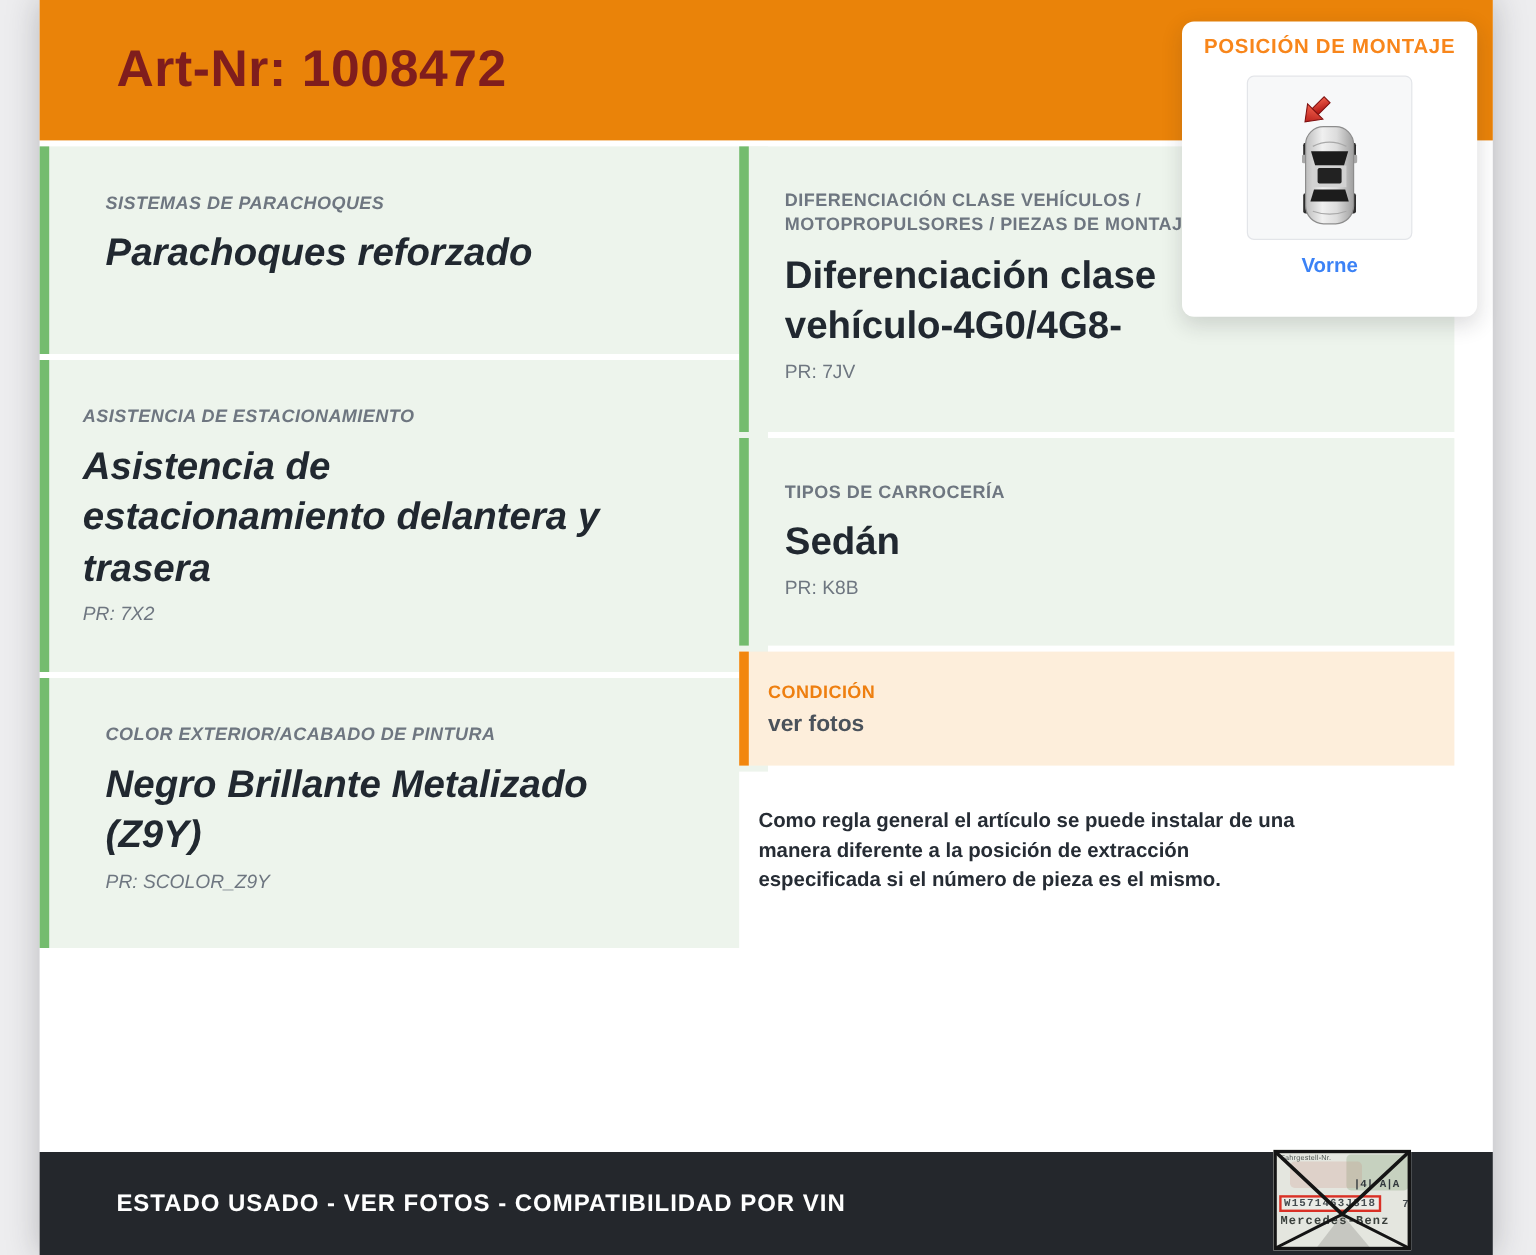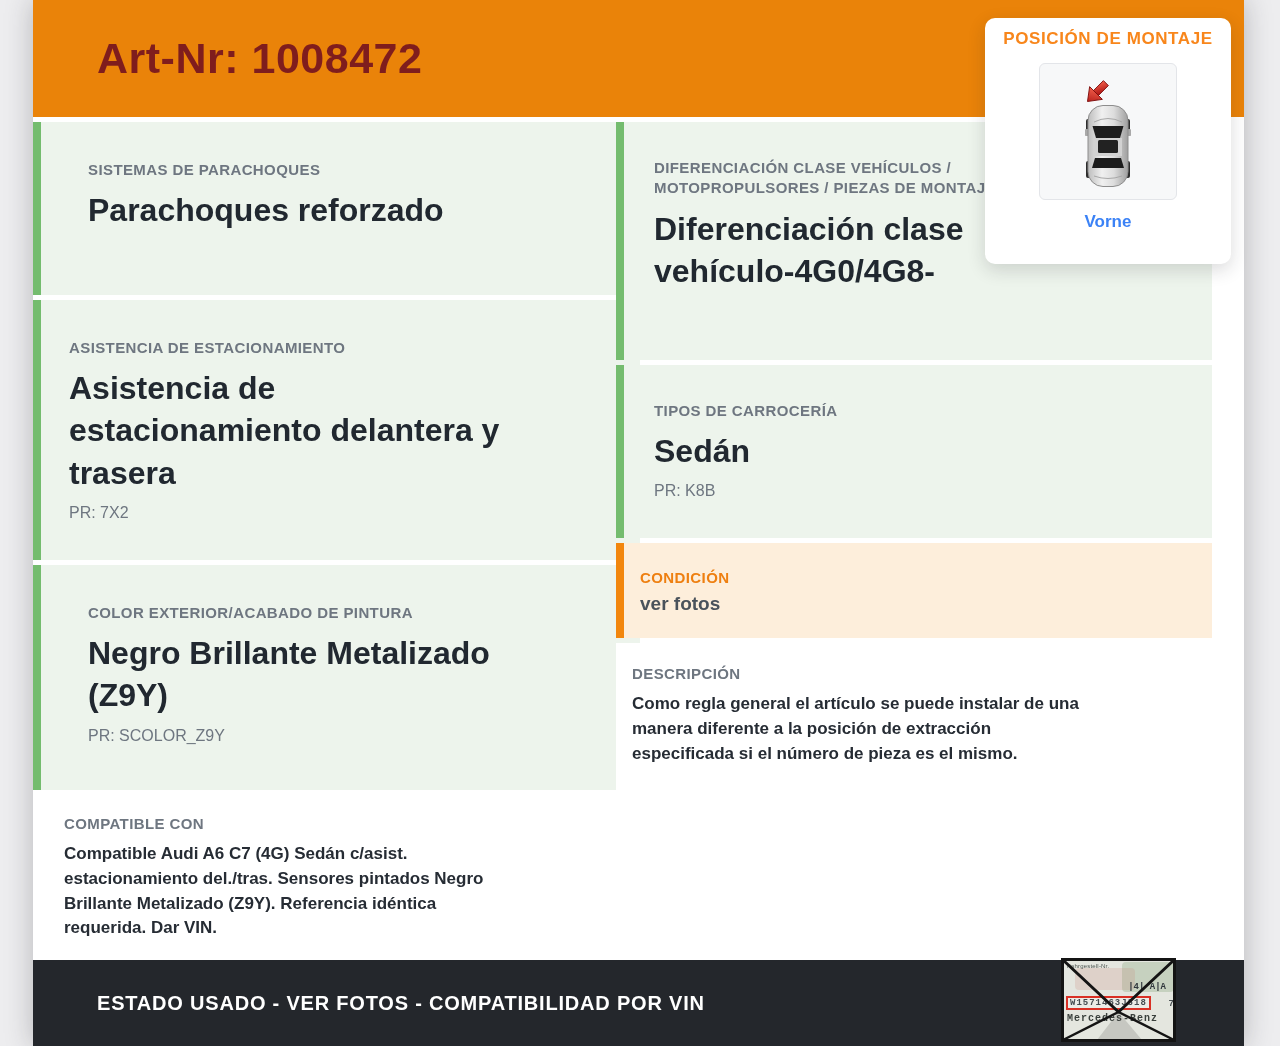--- a/index.html
+++ b/index.html
@@ -54,21 +54,21 @@
     line-height:1.32;white-space:pre-line;margin-top:9px;
   }
   .card-pr{
     font-size:16px;color:var(--label-gray);margin-top:10px;
   }
   .card-body-text{
     font-size:17px;font-weight:bold;color:var(--body-dark);
     line-height:1.45;white-space:pre-line;margin-top:8px;
   }
   
-  .lc{left:0;width:607px;}
+  .lc{left:0;width:607px;font-style:italic;}
   .lc.green{padding:38px 34px 0 47px;}
   #card-bumper{top:122px;height:173px;}
   #card-parking{top:300px;height:260px;padding-left:28px;}
   #card-color{top:565px;height:225px;}
   #card-compatible{top:795px;height:160px;background:#fff;padding:19px 36px 0 31px;}
   
   .rc{left:583px;width:596px;}
   .rc.green{padding:36px 30px 0 30px;}
   #card-class{top:122px;height:238px;}
   #card-body-type{top:365px;height:173px;}
@@ -173,48 +173,41 @@
     <div class="card-pr">PR: 7X2</div>
   </div>
 
   <div class="card green lc" id="card-color">
     <div class="card-label">COLOR EXTERIOR/ACABADO DE PINTURA</div>
     <div class="card-title">Negro Brillante Metalizado
 (Z9Y)</div>
     <div class="card-pr">PR: SCOLOR_Z9Y</div>
   </div>
 
-  <div class="card lc" id="card-compatible">
-    <div class="card-label">COMPATIBLE CON</div>
-    <div class="card-body-text">Compatible Audi A6 C7 (4G) Sedán c/asist.
-estacionamiento del./tras. Sensores pintados Negro
-Brillante Metalizado (Z9Y). Referencia idéntica
-requerida. Dar VIN.</div>
-  </div>
 
   <div class="card green rc" id="card-class">
     <div class="card-label">DIFERENCIACIÓN CLASE VEHÍCULOS /
 MOTOPROPULSORES / PIEZAS DE MONTAJE</div>
     <div class="card-title">Diferenciación clase
 vehículo-4G0/4G8-</div>
+    <div class="card-pr">PR: 7JV</div>
   </div>
 
   <div class="card green rc" id="card-body-type">
     <div class="card-label">TIPOS DE CARROCERÍA</div>
     <div class="card-title">Sedán</div>
     <div class="card-pr">PR: K8B</div>
   </div>
 
   <div class="card rc" id="card-condition">
     <div class="card-label">CONDICIÓN</div>
     <div class="condition-value">ver fotos</div>
   </div>
 
   <div class="card rc" id="card-description">
-    <div class="card-label">DESCRIPCIÓN</div>
     <div class="card-body-text">Como regla general el artículo se puede instalar de una
 manera diferente a la posición de extracción
 especificada si el número de pieza es el mismo.</div>
   </div>
 
   <div class="montaje">
     <div class="montaje-label">POSICIÓN DE MONTAJE</div>
     <div class="car-box">
       <svg class="car-svg" width="46" height="84" viewBox="0 0 46 84">
         <defs>

